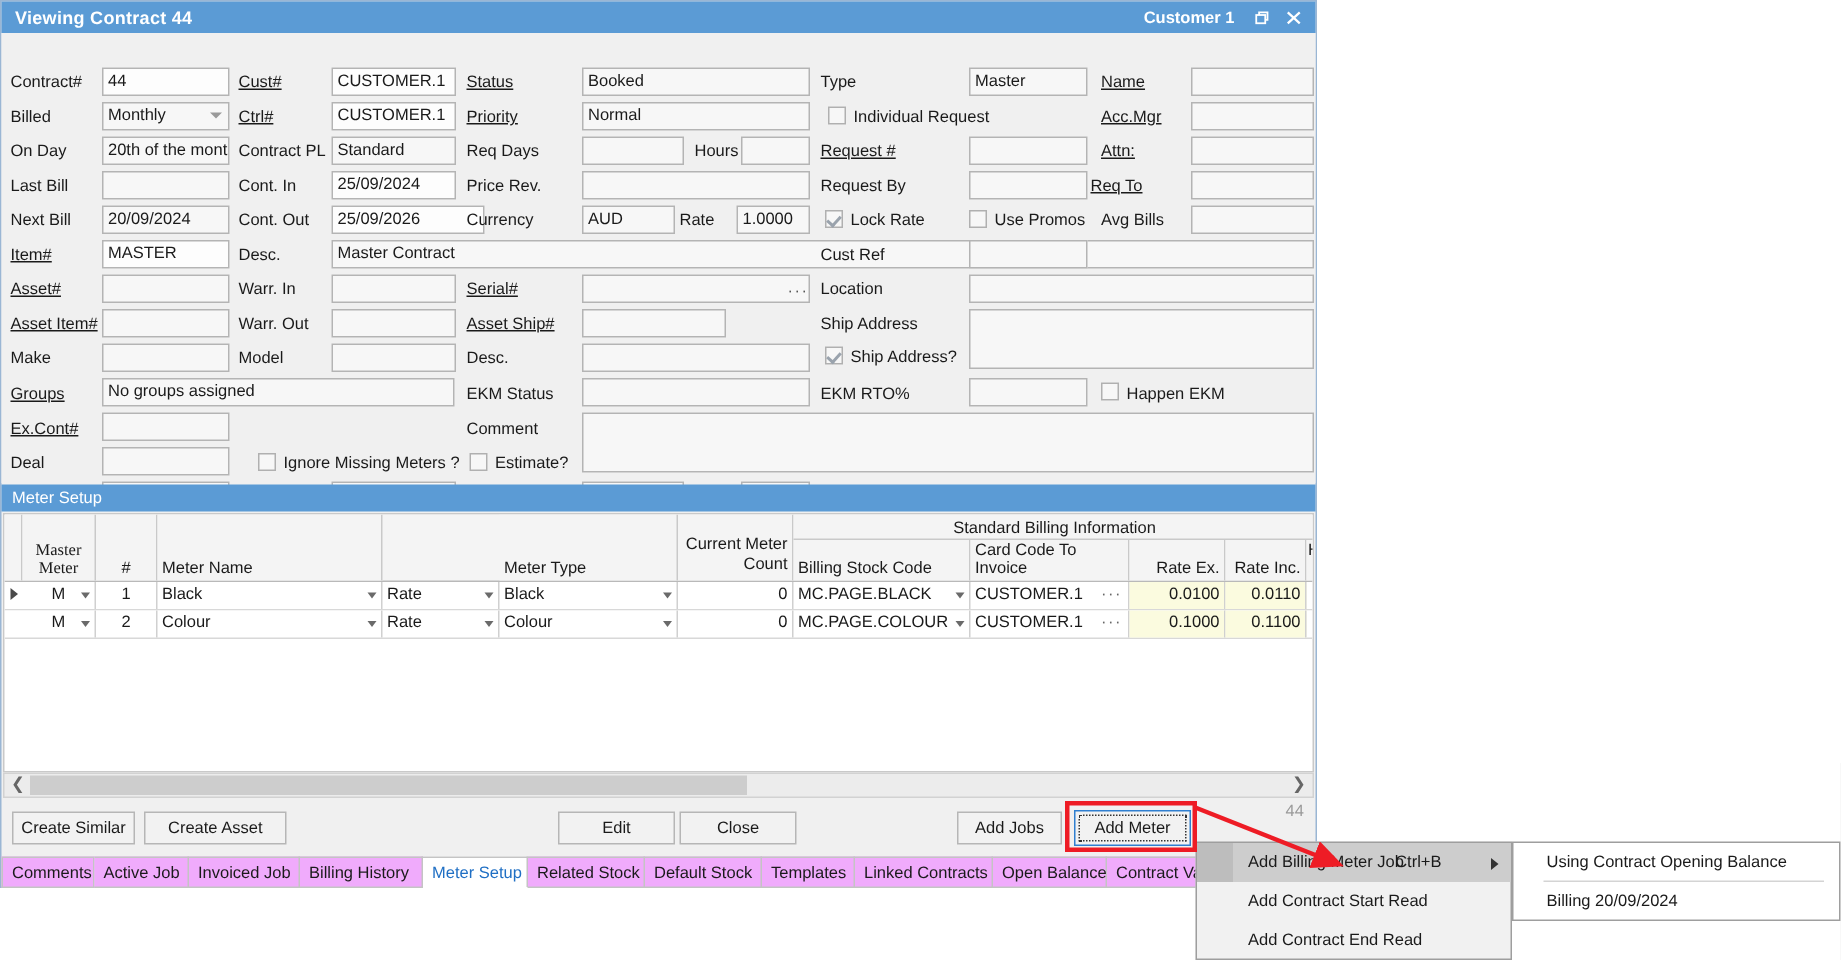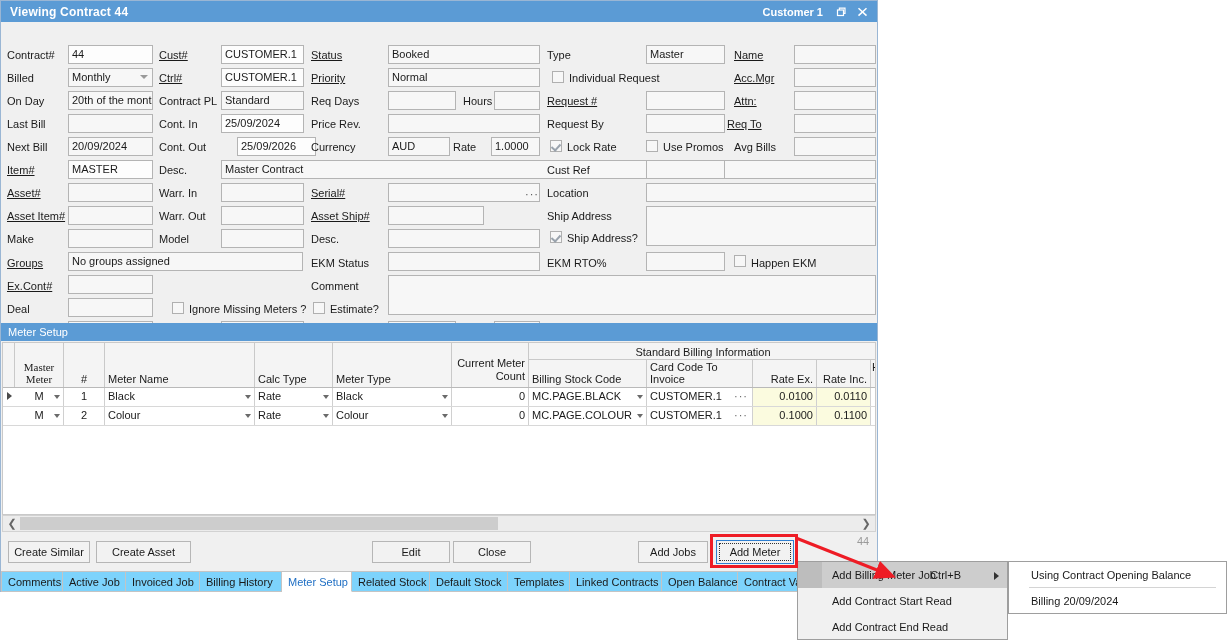--- a/index.html
+++ b/index.html
@@ -124,21 +124,21 @@
   .redbox{
     position:absolute;border:3px solid #ee1c25;box-sizing:border-box;
     pointer-events:none;
   }
   .small-num{position:absolute;font-size:11px;color:#9a9a9a;}
   
   .tabbar{position:absolute;left:0;top:570px;width:876px;height:21px;display:flex;}
   .tab{
     box-sizing:border-box;height:21px;
     border:1px solid #c4c4c4;border-left:none;
-    background:#7dd3fc;color:#1a1a1a;font-size:11px;
+    background:#f0abfc;color:#1a1a1a;font-size:11px;
     display:flex;align-items:center;padding:0 6px;white-space:nowrap;
   }
   .tab:first-child{border-left:1px solid #c4c4c4;}
   .tab.active{background:#ffffff;color:#1f6fc4;border-bottom:1px solid #fff;}
   
   .menu{
     position:absolute;background:#f1f1f1;border:1px solid #9e9e9e;
     box-sizing:border-box;font-size:11px;
   }
   .mi{position:relative;height:26px;display:flex;align-items:center;padding-left:34px;white-space:nowrap;color:#1a1a1a;}
@@ -218,21 +218,21 @@
     <span class="lbl" style="left:158px;top:142px">Desc.</span>
     <span class="lbl" style="left:158px;top:165px">Warr. In</span>
     <span class="lbl" style="left:158px;top:188px">Warr. Out</span>
     <span class="lbl" style="left:158px;top:211px">Model</span>
     <span class="lbl" style="left:158px;top:304px">Branch</span>
 
     <div class="fld wht" style="left:220px;top:23px;width:83px">CUSTOMER.1</div>
     <div class="fld wht" style="left:220px;top:46px;width:83px">CUSTOMER.1</div>
     <div class="fld" style="left:220px;top:69px;width:83px">Standard</div>
     <div class="fld wht" style="left:220px;top:92px;width:83px">25/09/2024</div>
-    <div class="fld wht" style="left:236px;top:115px;width:79px">25/09/2026</div>
+    <div class="fld wht" style="left:220px;top:115px;width:102px">25/09/2026</div>
     <div class="fld" style="left:220px;top:138px;width:655px">Master Contract</div>
     <div class="fld" style="left:220px;top:161px;width:83px"></div>
     <div class="fld" style="left:220px;top:184px;width:83px"></div>
     <div class="fld" style="left:220px;top:207px;width:83px"></div>
     <div class="fld" style="left:220px;top:299px;width:83px"></div>
 
     <span class="lbl" style="left:310px;top:27px;text-decoration:underline">Status</span>
     <span class="lbl" style="left:310px;top:50px;text-decoration:underline">Priority</span>
     <span class="lbl" style="left:310px;top:73px">Req Days</span>
     <span class="lbl" style="left:310px;top:96px">Price Rev.</span>
@@ -316,23 +316,20 @@
       <div class="gh" style="left:0;top:0;width:12px;height:44px"></div>
       <div class="gh btm" style="left:12px;top:0;width:49px;height:44px;text-align:center;justify-content:center">
         <span class="wrap2">Master Meter</span>
       </div>
       <div class="gh btm" style="left:61px;top:0;width:41px;height:44px;justify-content:center">
         <span>#</span>
       </div>
       <div class="gh btm" style="left:102px;top:0;width:150px;height:44px">
         <span>Meter Name</span>
       </div>
-      <div class="gh btm" style="left:252px;top:0;width:78px;height:44px">
-        <span>Calc Type</span>
-      </div>
       <div class="gh btm" style="left:330px;top:0;width:119px;height:44px">
         <span>Meter Type</span>
       </div>
       <div class="gh r" style="left:449px;top:0;width:77px;height:44px;display:block;text-align:right;padding-top:14px;line-height:13px">
         <span>Current Meter Count</span>
       </div>
       <div class="gh grp" style="left:526px;top:0;width:348px;height:17px;border-right:none">
         <span>Standard Billing Information</span>
       </div>
       <div class="gh btm" style="left:526px;top:17px;width:118px;height:27px">

